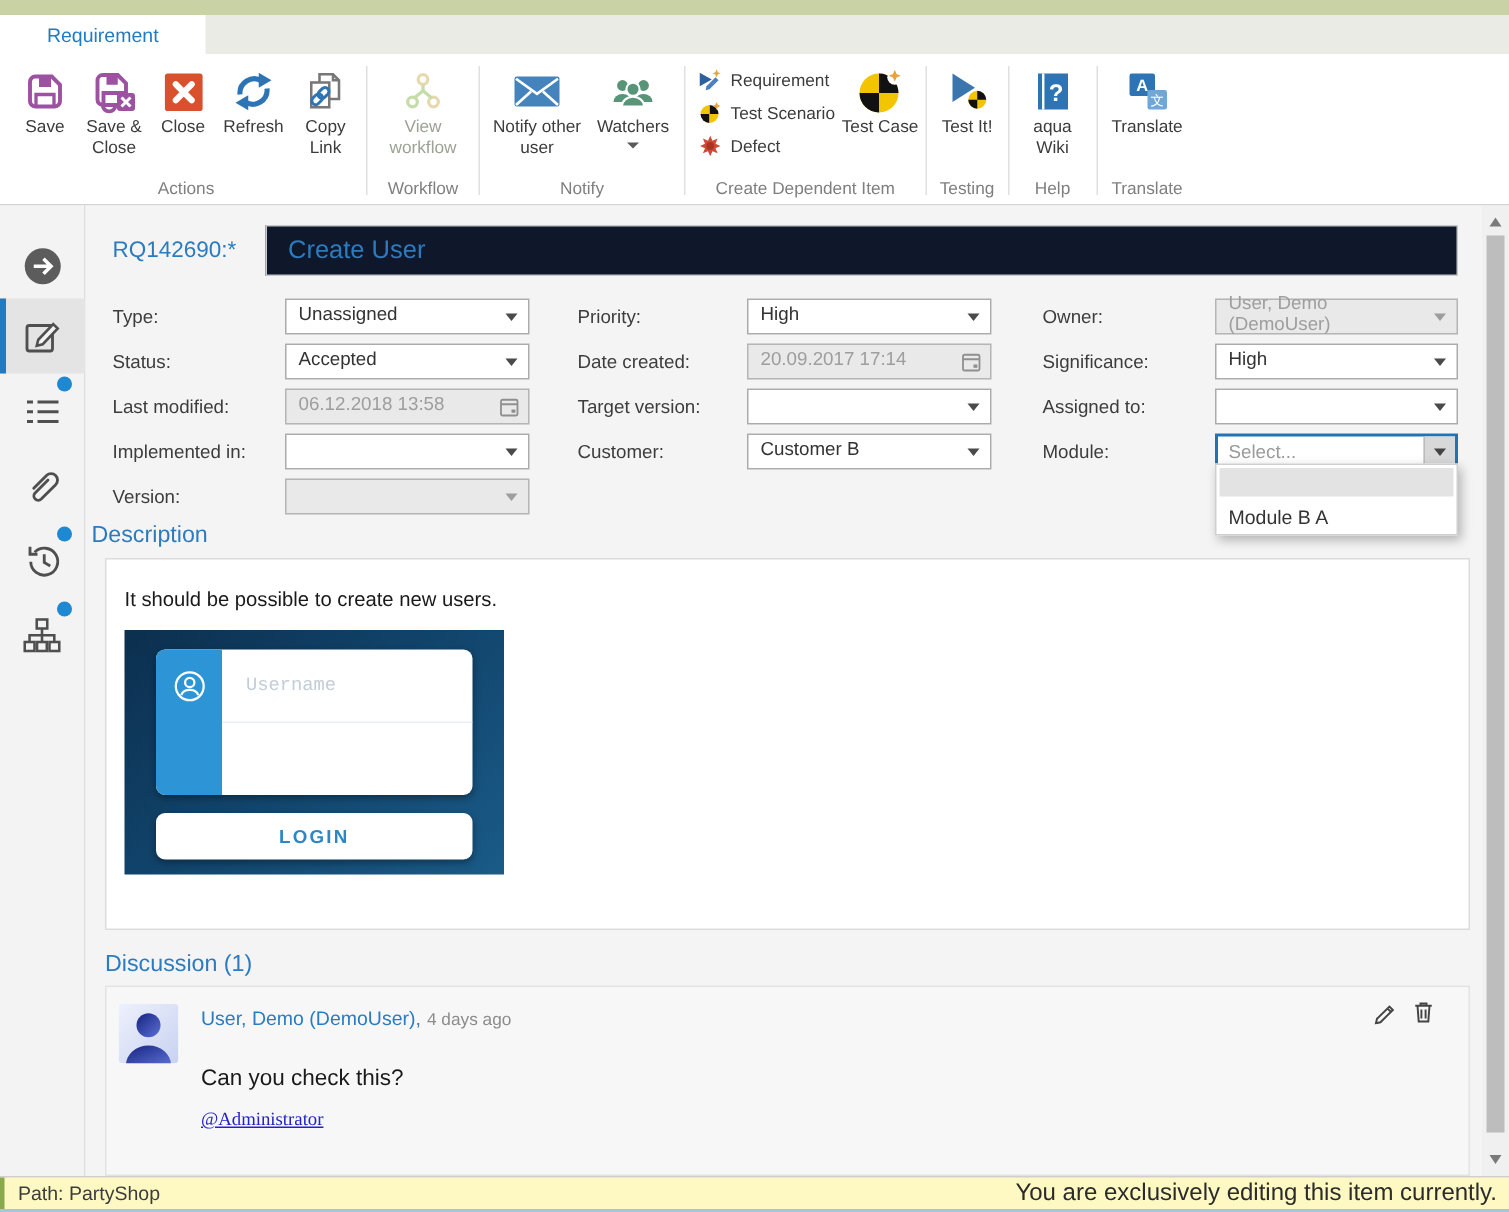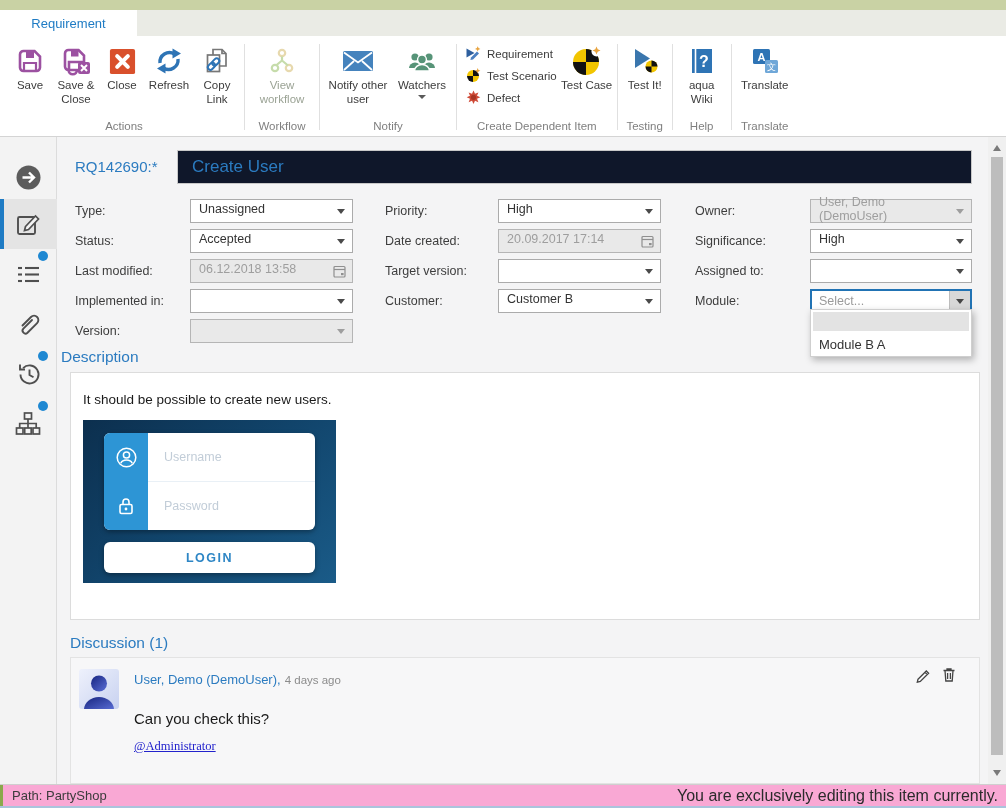--- a/index.html
+++ b/index.html
@@ -67,21 +67,21 @@
 
   .section-h { position:absolute; font-size:15.5px; color:#2b7bc0; }
   .desc-box { position:absolute; left:13px; top:235px; width:910px; height:248px; background:#fff; border:1px solid #dcdcdc; padding:19px 12px; }
   .desc-text { font-size:13.5px; color:#1a1a1a; }
 
   
   .login-img { position:relative; margin-top:13px; margin-left:-4px; left:4px; width:253px; height:163px;
     background:linear-gradient(140deg,#0c2f4e 0%, #11446b 48%, #1a5b88 100%); }
   .login-card { position:absolute; left:21px; top:13px; width:211px; height:97px; background:#fff; border-radius:6px; overflow:hidden; box-shadow:0 2px 5px rgba(0,0,0,.35); }
   .login-strip { position:absolute; left:0; top:0; width:44px; height:97px; background:#2d95d5; }
-  .login-row { position:absolute; left:0; width:211px; height:48px; display:flex; align-items:center; }
+  .login-row { position:absolute; left:0; width:211px; height:48px; display:flex; align-items:center;font-family:Liberation Mono, monospace; }
   .login-row .licon { width:44px; display:flex; justify-content:center; }
   .login-row .lph { margin-left:16px; font-size:12.5px; color:#c2cdd8; }
   .login-div { position:absolute; left:44px; top:48px; width:167px; height:1px; background:#e9f0f6; }
   .login-btn { position:absolute; left:21px; top:122px; width:211px; height:31px; background:#fff; border-radius:6px;
     display:flex; align-items:center; justify-content:center; font-size:12.5px; font-weight:bold; letter-spacing:1.5px; color:#2e86c5; box-shadow:0 2px 5px rgba(0,0,0,.35); cursor:pointer; }
 
   
   .disc-box { position:absolute; left:13px; top:520px; width:910px; height:127px; background:#f7f7f8; border:1px solid #e3e3e3; padding:11px 8px; }
   .avatar { position:absolute; left:8px; top:11px; width:40px; height:40px; border-radius:3px; overflow:hidden; }
   .disc-head { position:absolute; left:63px; top:12px; white-space:nowrap; }
@@ -92,21 +92,21 @@
   .disc-actions { position:absolute; right:22px; top:8px; display:flex; gap:9px; }
   .disc-actions span { cursor:pointer; display:inline-flex; }
 
   
   .scrollbar { width:18px; background:#f0f0f0; position:relative; }
   .sb-up { position:absolute; top:8px; left:5px; width:0; height:0; border-left:4px solid transparent; border-right:4px solid transparent; border-bottom:6px solid #7a7a7a; }
   .sb-thumb { position:absolute; top:20px; left:3px; width:12px; height:598px; background:#bdbdbd; }
   .sb-down { position:absolute; bottom:8px; left:5px; width:0; height:0; border-left:4px solid transparent; border-right:4px solid transparent; border-top:6px solid #7a7a7a; }
 
   
-  .statusbar { height:24px; background:#f9a8d4; border-top:1px solid #cfcfcf; border-bottom:2px solid #aac4dc;
+  .statusbar { height:24px; background:#fef9c3; border-top:1px solid #cfcfcf; border-bottom:2px solid #aac4dc;
     display:flex; align-items:center; justify-content:space-between; padding:0 8px 0 12px; position:relative; }
   .statusbar::before { content:""; position:absolute; left:0; top:0; width:3px; height:100%; background:#8aa84c; }
   .sb-path { font-size:13px; color:#3c3c3c; }
   .sb-right { font-size:16px; color:#2b2b2b; }
 </style>
 </head>
 <body>
 
 <div class="window">
 
@@ -529,30 +529,20 @@
               <span class="licon">
                 <svg width="23" height="23" viewBox="0 0 23 23">
                     <circle cx="11.5" cy="11.5" r="9.3" fill="none" stroke="#fff" stroke-width="1.5"></circle>
                     <circle cx="11.5" cy="9" r="3.1" fill="none" stroke="#fff" stroke-width="1.5"></circle>
                     <path d="M5.8 17.3 a6 4.8 0 0 1 11.4 0" fill="none" stroke="#fff" stroke-width="1.5"></path>
                   </svg>
               </span>
               <span class="lph">Username</span>
             </div>
             <div class="login-div"></div>
-            <div class="login-row" style="top:49px">
-              <span class="licon">
-                <svg width="22" height="22" viewBox="0 0 22 22">
-                    <rect x="5" y="9.5" width="12" height="9" rx="1.5" fill="none" stroke="#fff" stroke-width="1.6"></rect>
-                    <path d="M8 9.5 V7 a3 3 0 0 1 6 0 V9.5" fill="none" stroke="#fff" stroke-width="1.6"></path>
-                    <circle cx="11" cy="14" r="1.4" fill="#fff"></circle>
-                  </svg>
-              </span>
-              <span class="lph">Password</span>
-            </div>
           </div>
           <div class="login-btn">LOGIN</div>
         </div>
       </div>
 
       <div class="section-h" style="left:13px; top:497px;">Discussion (1)</div>
 
       <div class="disc-box">
         <div class="avatar">
           <svg width="40" height="40" viewBox="0 0 40 40">

